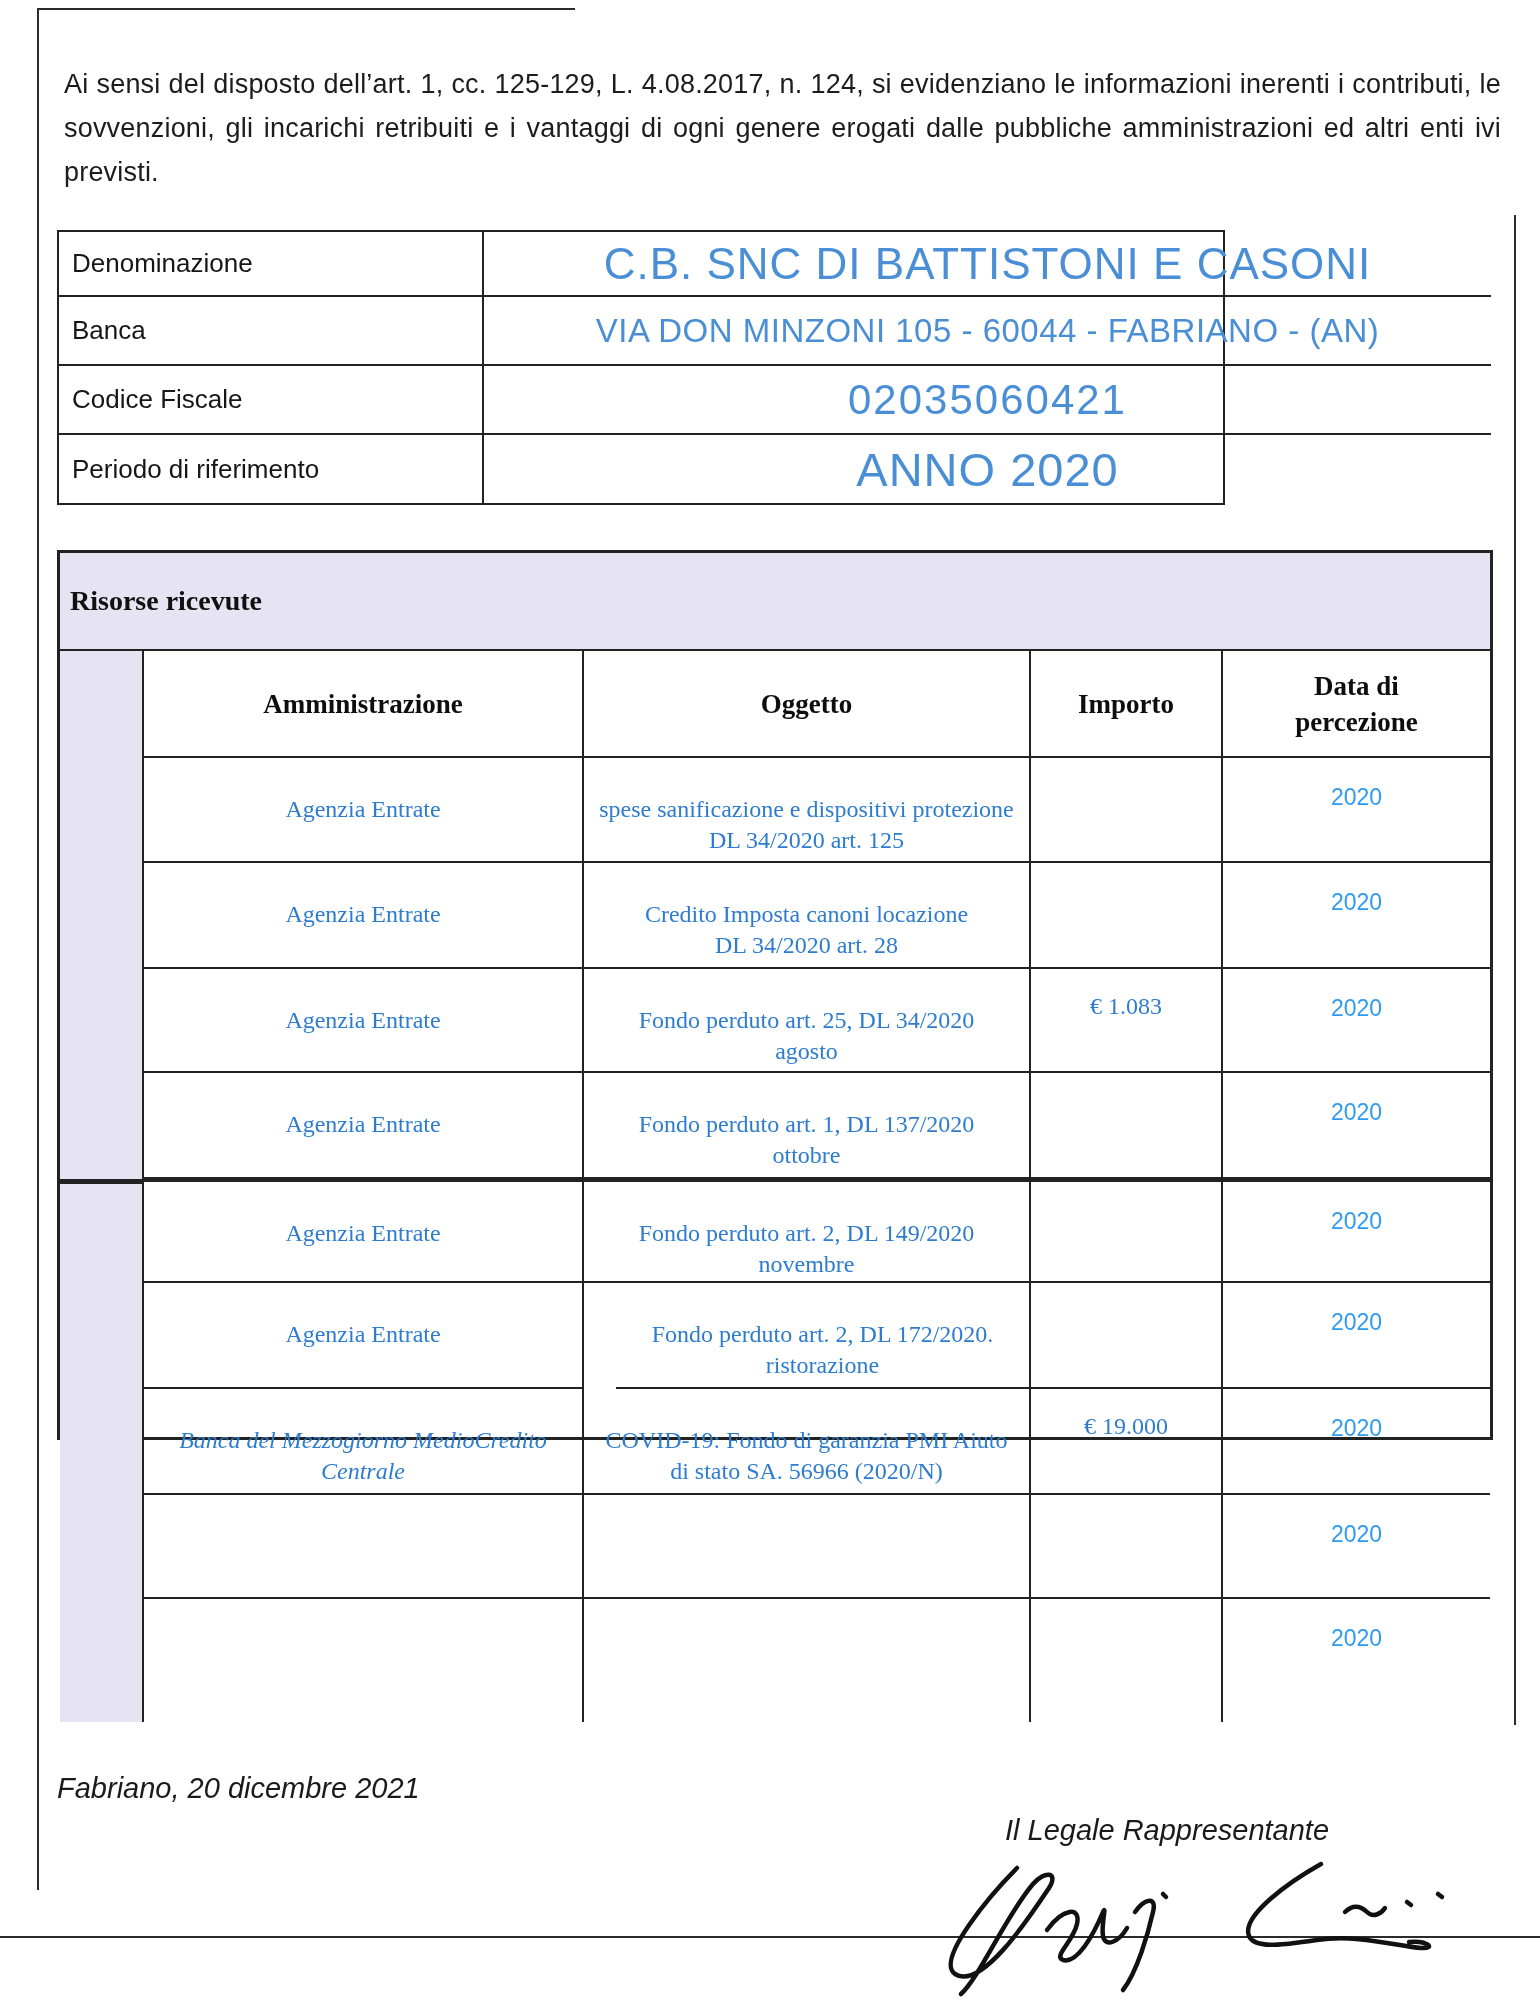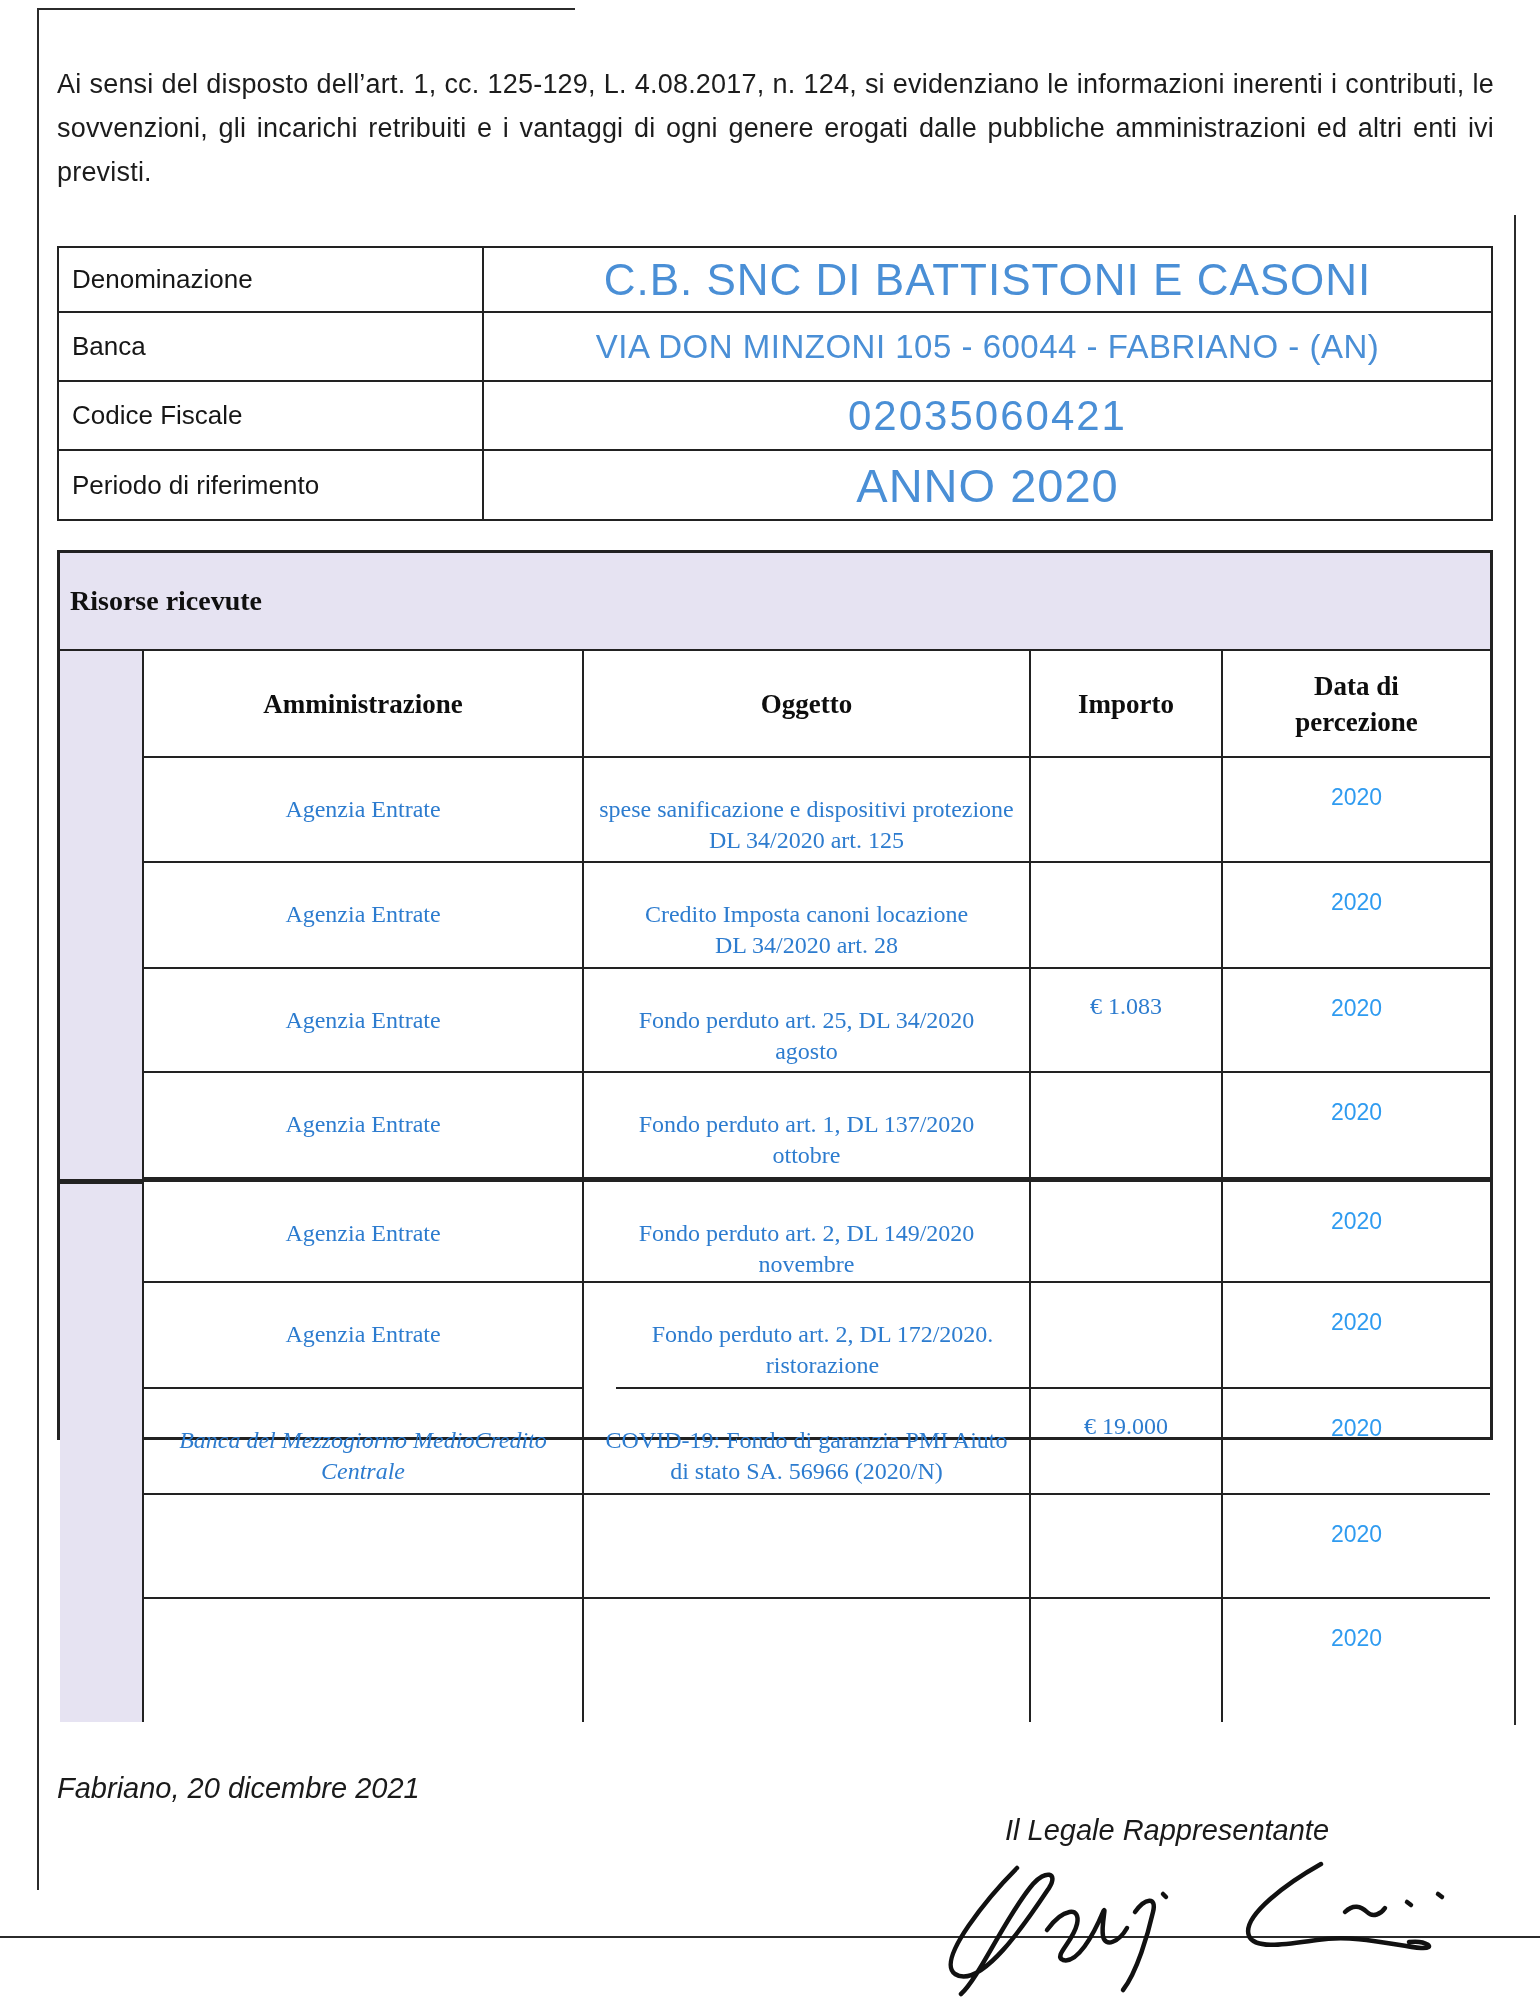--- a/index.html
+++ b/index.html
@@ -1,25 +1,25 @@
 <!DOCTYPE html>
 <html style="--accent: #4a8fd6; --tblue: #2d7ccf; --ybrite: #2f9bf0; --lav: #e6e3f2; --line: #222222; --ink: #1c1c1c;"><head>
 <meta charset="utf-8">
 <style>
   html,body{margin:0;padding:0;background:#ffffff;}
   .page{position:relative;width:1540px;height:2000px;background:#fff;overflow:hidden;
         font-family:"Liberation Sans",sans-serif;color:var(--ink,#1c1c1c);}
   .frame{position:absolute;background:#2b2b2b;}
 
   
-  .intro{position:absolute;left:57px;top:62px;width:1437px;font-size:27px;line-height:44px;
+  .intro{position:absolute;left:64px;top:62px;width:1437px;font-size:27px;line-height:44px;
          text-align:justify;letter-spacing:.2px;color:var(--ink);}
 
   
-  .info-table{position:absolute;left:57px;top:246px;width:1436px;border:2px solid var(--line);
+  .info-table{position:absolute;left:57px;top:230px;width:1168px;border:2px solid var(--line);
               display:grid;grid-template-columns:425px 1007px;grid-template-rows:65px 69px 69px 68px;
               box-sizing:border-box;background:#fff;}
   .info-table > div{box-sizing:border-box;}
   .info-label{border-right:2px solid var(--line);border-bottom:2px solid var(--line);
               display:flex;align-items:center;padding-left:13px;font-size:26px;color:#161616;}
   .info-value{border-bottom:2px solid var(--line);display:flex;align-items:center;justify-content:center;
               color:var(--accent);font-weight:400;}
   .rlast{border-bottom:none !important;}
   .v-xl{font-size:44px;letter-spacing:1px;}
   .v-lg{font-size:33px;letter-spacing:.5px;}

